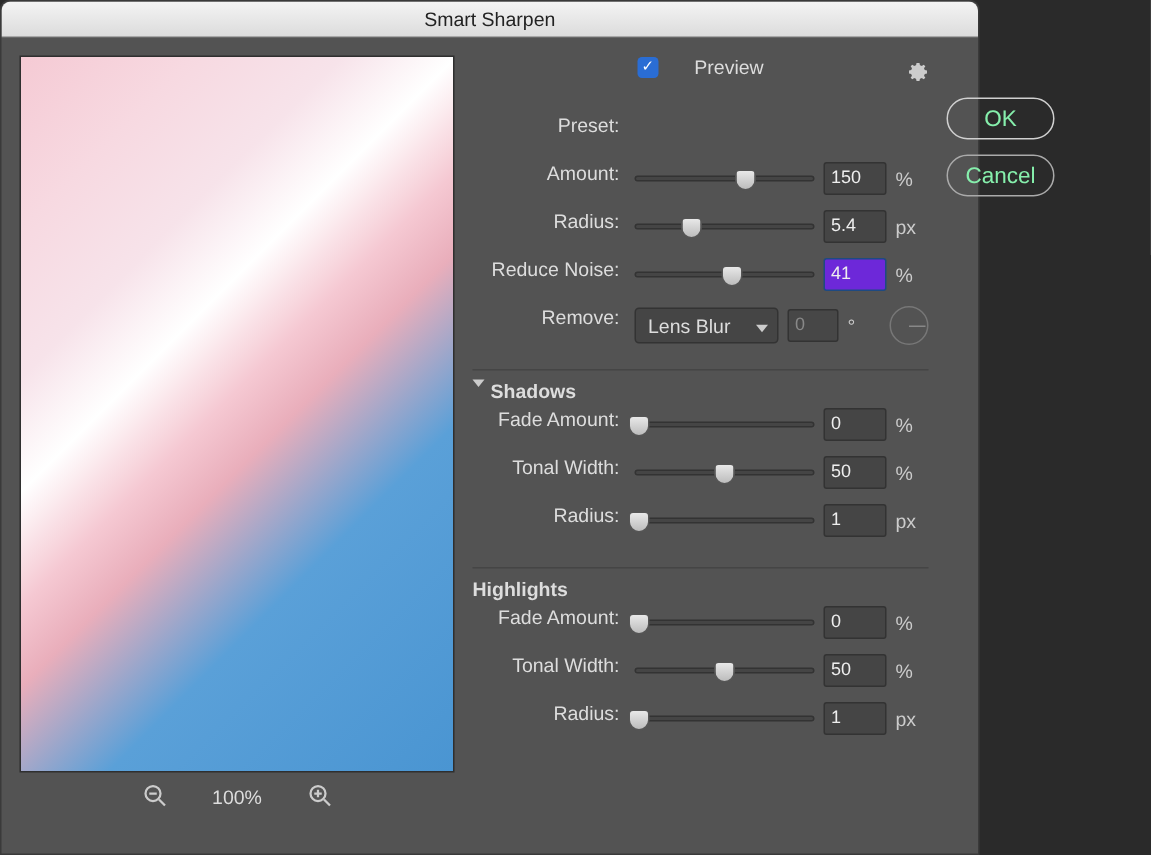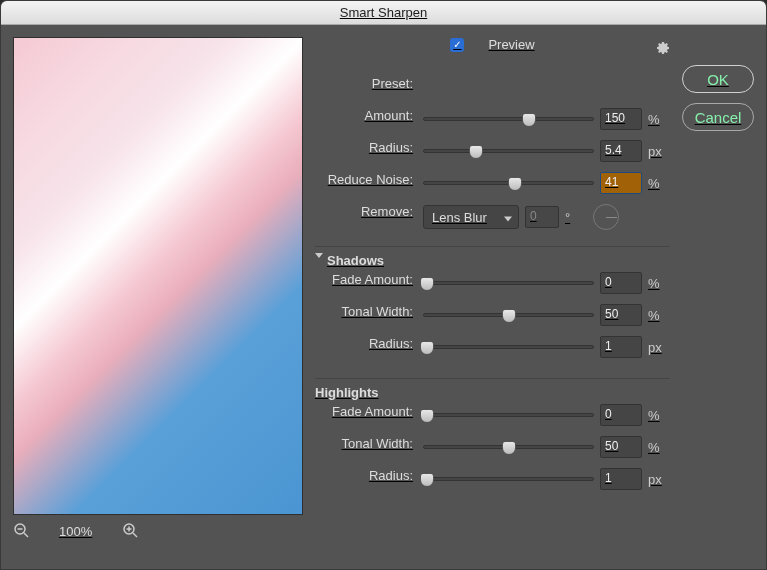--- a/index.html
+++ b/index.html
@@ -4,28 +4,27 @@
 <style>
   * { box-sizing: border-box; margin: 0; padding: 0; }
   body {
     font-family: -apple-system, "Helvetica Neue", Arial, sans-serif;
     background: #2a2a2a;
     width: 767px;
     height: 570px;
     overflow: hidden;
   }
   .dialog {
-    width: 767px;
+    width: 653px;
     height: 570px;
     background: #535353;
     display: flex;
     flex-direction: column;
     border: 1px solid #3a3a3a;
     border-radius: 6px 6px 0 0;
-    text-decoration: underline;
   }
   .titlebar {
     height: 24px;
     background: linear-gradient(#f4f4f4,#dcdcdc);
     border-bottom: 1px solid #a8a8a8;
     display: flex;
     align-items: center;
     justify-content: center;
     font-size: 13px;
     color: #222;
@@ -46,21 +45,21 @@
     width: 290px;
     height: 478px;
     border: 1px solid #2f2f2f;
     background: linear-gradient(135deg,#f5cad4 0%, #f7d9e1 15%, #f7e3ea 28%, #fff 38%, #f5c8d2 48%, #e9aebb 55%, #5aa0d8 70%, #4a95d2 100%);
     position: relative;
     overflow: hidden;
   }
   .zoombar {
     display: flex;
     align-items: center;
-    justify-content: flex-start;
+    justify-content: center;
     gap: 30px;
     height: 32px;
     color: #ddd;
     font-size: 13px;
   }
   .zoom-icon svg { width: 16px; height:16px; }
   .right {
     flex: 1;
     display: flex;
     gap: 12px;
@@ -158,21 +157,21 @@
     width: 42px;
     height: 22px;
     background: #454545;
     border: 1px solid #333;
     color: #eee;
     font-size: 12px;
     text-align: left;
     padding: 2px 4px;
     border-radius: 2px;
   }
-  .numbox.selected { background: #a16207; border-color:#1e4a82; }
+  .numbox.selected { background: #6d28d9; border-color:#1e4a82; }
   .numbox.disabled { color:#888; background:#474747; }
   .unit { width: 22px; text-align: left; color:#ccc; }
   .angle {
     width: 26px; height:26px;
     border: 1px solid #777;
     border-radius: 50%;
     position: relative;
   }
   .angle::after {
     content:"";

